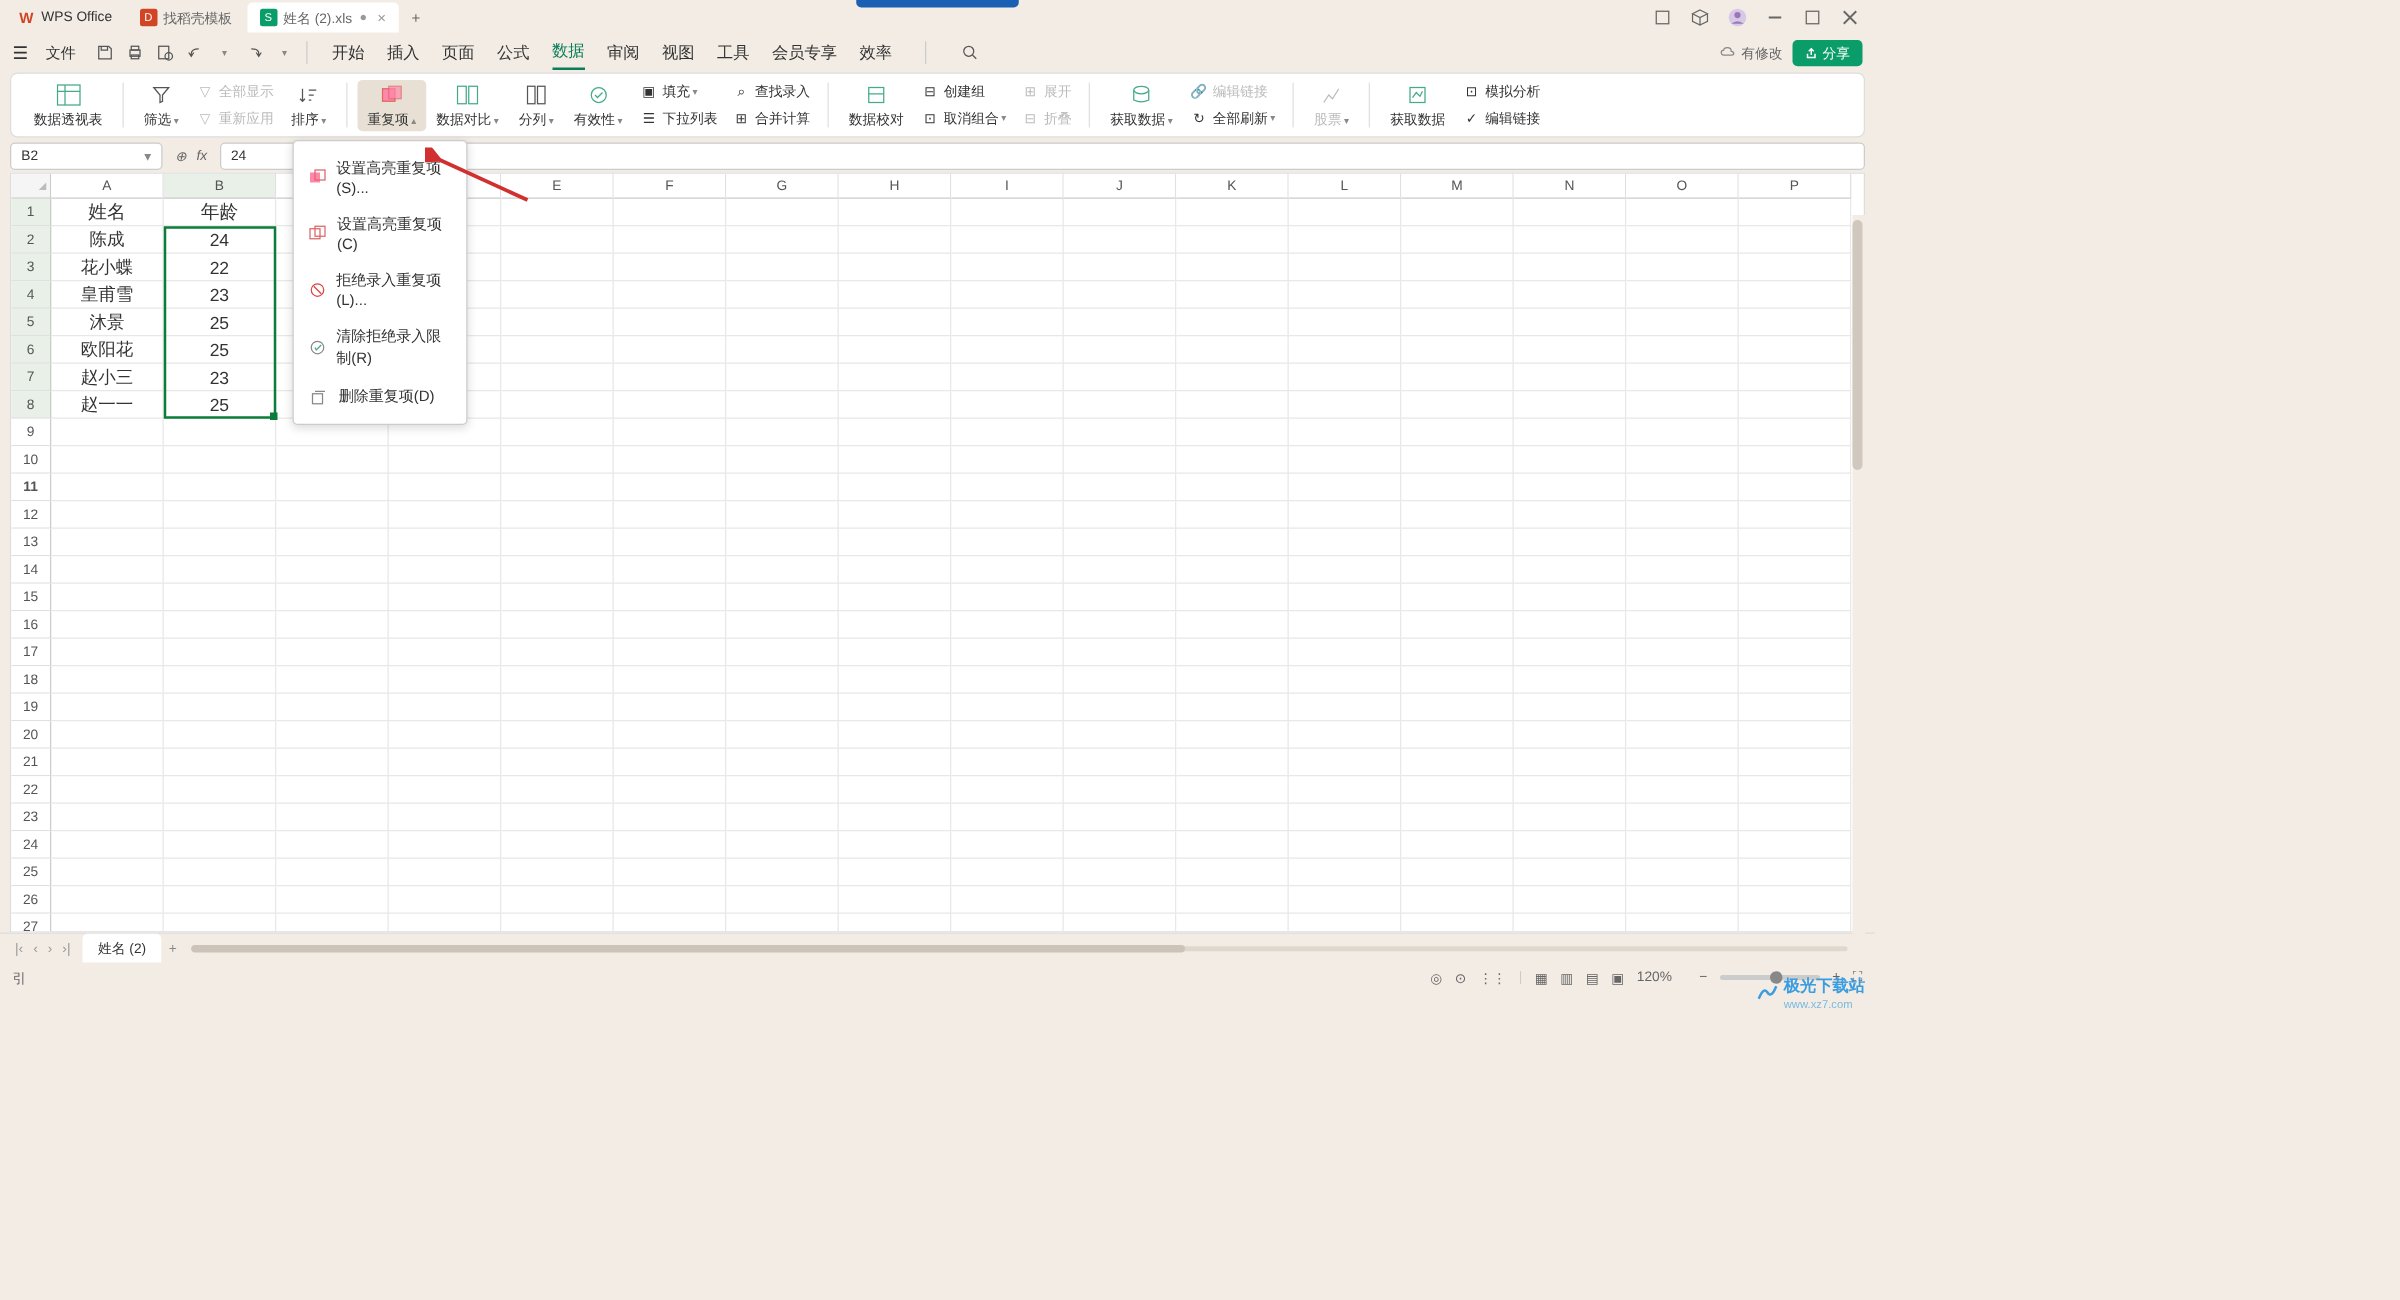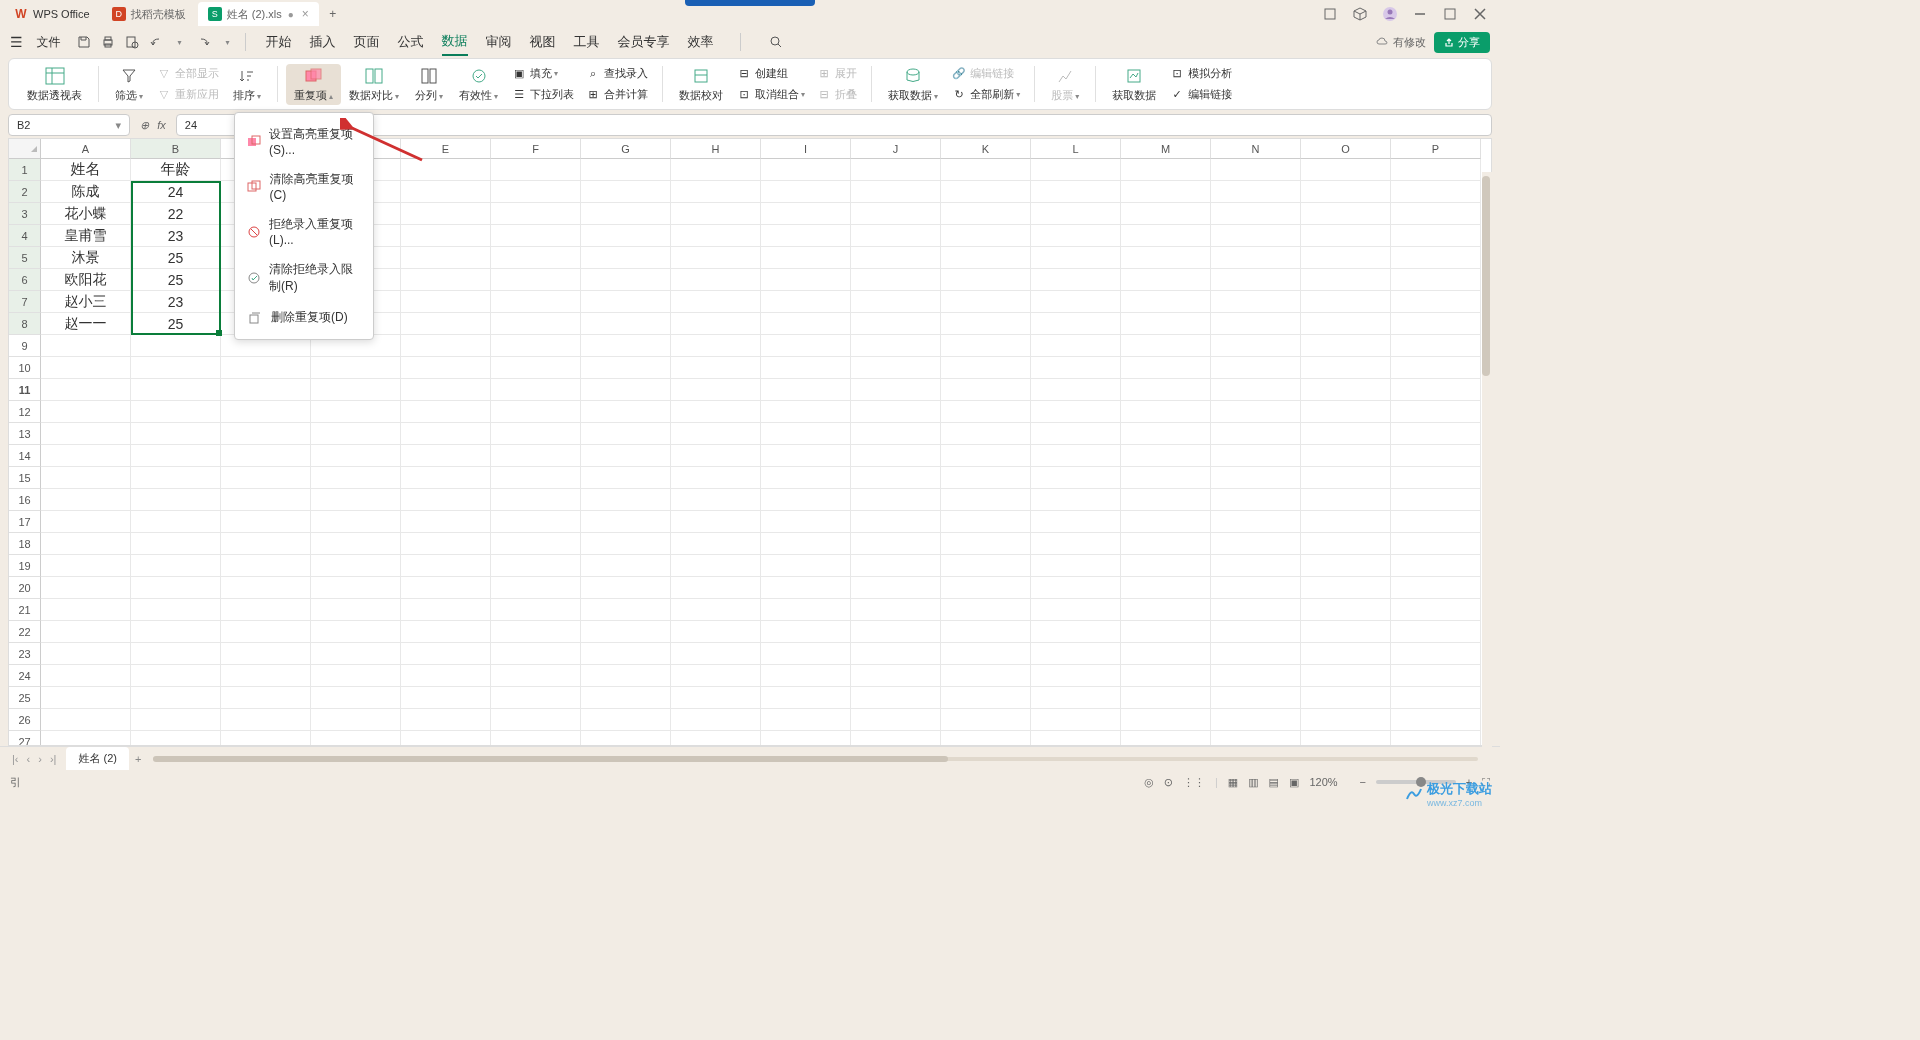--- a/index.html
+++ b/index.html
@@ -442,21 +442,21 @@
       </span>
     <span>设置高亮重复项(S)...</span>
   </div>
   <div class="dropdown-item">
     <span class="dropdown-item-icon">
         <svg width="14" height="14">
           <rect x="1" y="3" width="8" height="8" fill="none" stroke="#d66"></rect>
           <rect x="5" y="1" width="8" height="8" fill="none" stroke="#d66"></rect>
         </svg>
       </span>
-    <span>清除高亮重复项(C)</span>
+    <span>设置高亮重复项(C)</span>
   </div>
   <div class="dropdown-item">
     <span class="dropdown-item-icon">
         <svg width="14" height="14">
           <circle cx="7" cy="7" r="5" fill="none" stroke="#d44"></circle>
           <line x1="4" y1="4" x2="10" y2="10" stroke="#d44"></line>
         </svg>
       </span>
     <span>拒绝录入重复项(L)...</span>
   </div>

